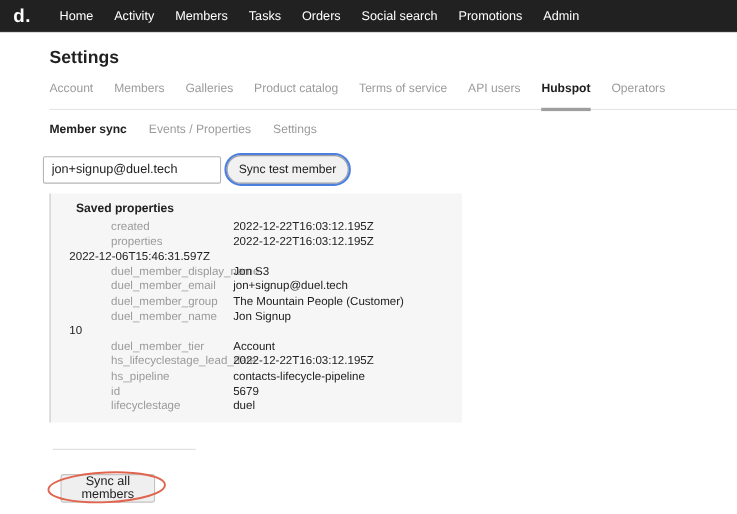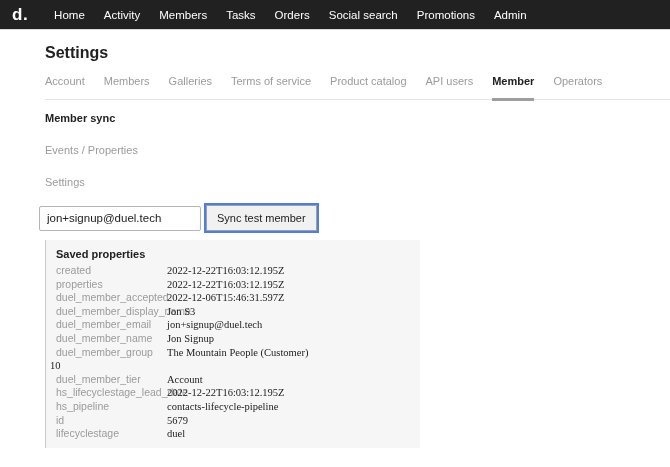--- a/index.html
+++ b/index.html
@@ -31,51 +31,51 @@
   .tabs {
     display:flex; gap:19px; margin-top:13px;
     border-bottom:1px solid #e4e4e4; padding-bottom:0;
   }
   .tab {
     font-size:11px; color:#9b9b9b; padding-bottom:11px; cursor:pointer;
     white-space:nowrap; border-bottom:3px solid transparent; margin-bottom:-2px;
   }
   .tab.active { color:#212121; font-weight:bold; border-bottom:3px solid #9e9e9e; }
   
-  .subtabs { display:flex; gap:20px; margin-top:12px;flex-direction:column; }
+  .subtabs { display:flex; gap:20px; margin-top:12px; }
   .subtab { font-size:11px; color:#9b9b9b; cursor:pointer; white-space:nowrap; }
   .subtab.active { color:#212121; font-weight:bold; }
   
   .sync-row { display:flex; align-items:center; margin-top:17px; margin-left:-6px; }
   .email-input {
     width:162px; height:25px; border:1px solid #b5b5b5; border-radius:2px;
     font-family:inherit; font-size:11.5px; color:#212121; padding:0 7px;
     background:#fff; outline:none;
   }
   .sync-test-btn {
     margin-left:5px; height:26px; padding:0 10px;
-    background:#f1f1f1; border:1px solid #9f9f9f; border-radius:0;
+    background:#f1f1f1; border:1px solid #9f9f9f; border-radius:13px;
     font-family:inherit; font-size:11px; color:#212121; cursor:pointer;
     outline:2px solid #4c7fe0; outline-offset:0px;
   }
   
   .props-panel {
     margin-top:9px; width:375px; background:#f6f6f6;
-    border-left:1px solid #c9c9c9; padding:7px 0 7px 4px;
+    border-left:1px solid #c9c9c9; padding:7px 0 7px 17px;
   }
   .props-header {
     font-size:11px; font-weight:bold; color:#212121;
     padding-left:6px; line-height:15px; margin-bottom:2px;
   }
   .prop-row { display:flex; line-height:13.6px; }
   .prop-key {
     width:117px; flex:0 0 117px; padding-left:6px;
-    font-size:10.5px; color:#9b9b9b; white-space:nowrap;
+    font-size:10.5px; color:#9b9b9b; white-space:nowrap;margin-left:32px;
   }
-  .prop-value { font-size:10.5px; color:#212121; white-space:nowrap;font-family:Liberation Serif, serif; }
+  .prop-value { font-size:10.5px; color:#212121; white-space:nowrap; }
   
   .divider {
     border:none; border-top:1px solid #ddd; width:130px; margin:24px 0 0 3px;
   }
   .footer-action { position:relative; margin-top:22px; margin-left:10px; width:86px; }
   .sync-all-btn {
     width:86px; height:26px; background:#efefef; border:1px solid #c3c3c3;
     border-radius:3px; font-family:inherit; font-size:11.5px; color:#212121;
     cursor:pointer;
   }
@@ -98,24 +98,24 @@
   </nav>
 </header>
 
 <main class="content">
   <h1 class="page-title">Settings</h1>
 
   <div class="tabs">
     <div class="tab">Account</div>
     <div class="tab">Members</div>
     <div class="tab">Galleries</div>
+    <div class="tab">Product catalog</div>
     <div class="tab">Terms of service</div>
-    <div class="tab">Product catalog</div>
     <div class="tab">API users</div>
-    <div class="tab active">Member</div>
+    <div class="tab active">Hubspot</div>
     <div class="tab">Operators</div>
   </div>
 
   <div class="subtabs">
     <div class="subtab active">Member sync</div>
     <div class="subtab">Events / Properties</div>
     <div class="subtab">Settings</div>
   </div>
 
   <div class="sync-row">
@@ -127,38 +127,37 @@
     <div class="props-header">Saved properties</div>
     <div class="prop-row">
       <span class="prop-key">created</span>
       <span class="prop-value">2022-12-22T16:03:12.195Z</span>
     </div>
     <div class="prop-row">
       <span class="prop-key">properties</span>
       <span class="prop-value">2022-12-22T16:03:12.195Z</span>
     </div>
     <div class="prop-row">
-      <span class="prop-key">duel_member_accepted</span>
       <span class="prop-value">2022-12-06T15:46:31.597Z</span>
     </div>
     <div class="prop-row">
       <span class="prop-key">duel_member_display_name</span>
       <span class="prop-value">Jon S3</span>
     </div>
     <div class="prop-row">
       <span class="prop-key">duel_member_email</span>
       <span class="prop-value">jon+signup@duel.tech</span>
     </div>
     <div class="prop-row">
+      <span class="prop-key">duel_member_group</span>
+      <span class="prop-value">The Mountain People (Customer)</span>
+    </div>
+    <div class="prop-row">
       <span class="prop-key">duel_member_name</span>
       <span class="prop-value">Jon Signup</span>
-    </div>
-    <div class="prop-row">
-      <span class="prop-key">duel_member_group</span>
-      <span class="prop-value">The Mountain People (Customer)</span>
     </div>
     <div class="prop-row">
       <span class="prop-value">10</span>
     </div>
     <div class="prop-row">
       <span class="prop-key">duel_member_tier</span>
       <span class="prop-value">Account</span>
     </div>
     <div class="prop-row">
       <span class="prop-key">hs_lifecyclestage_lead_date</span>

